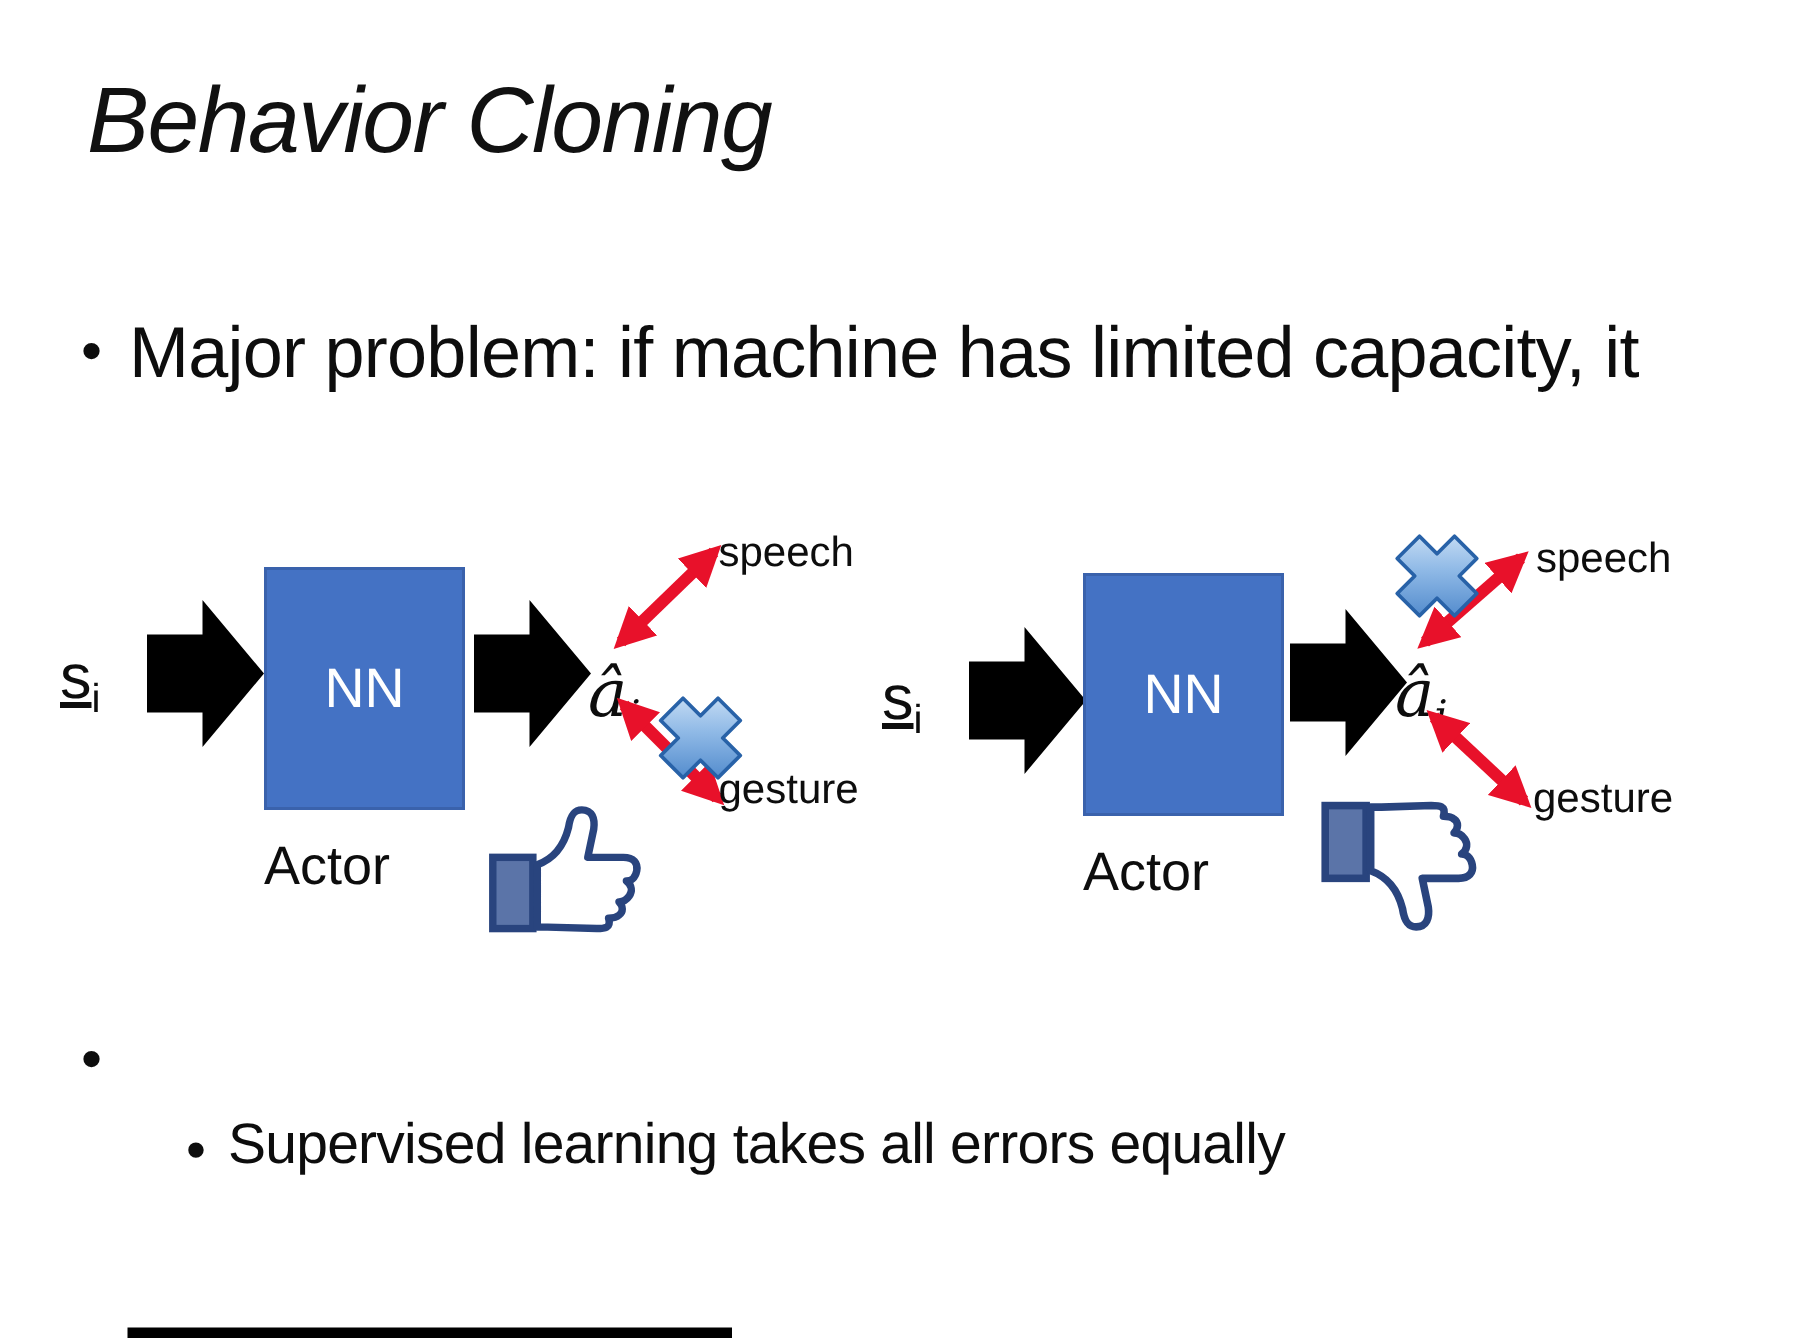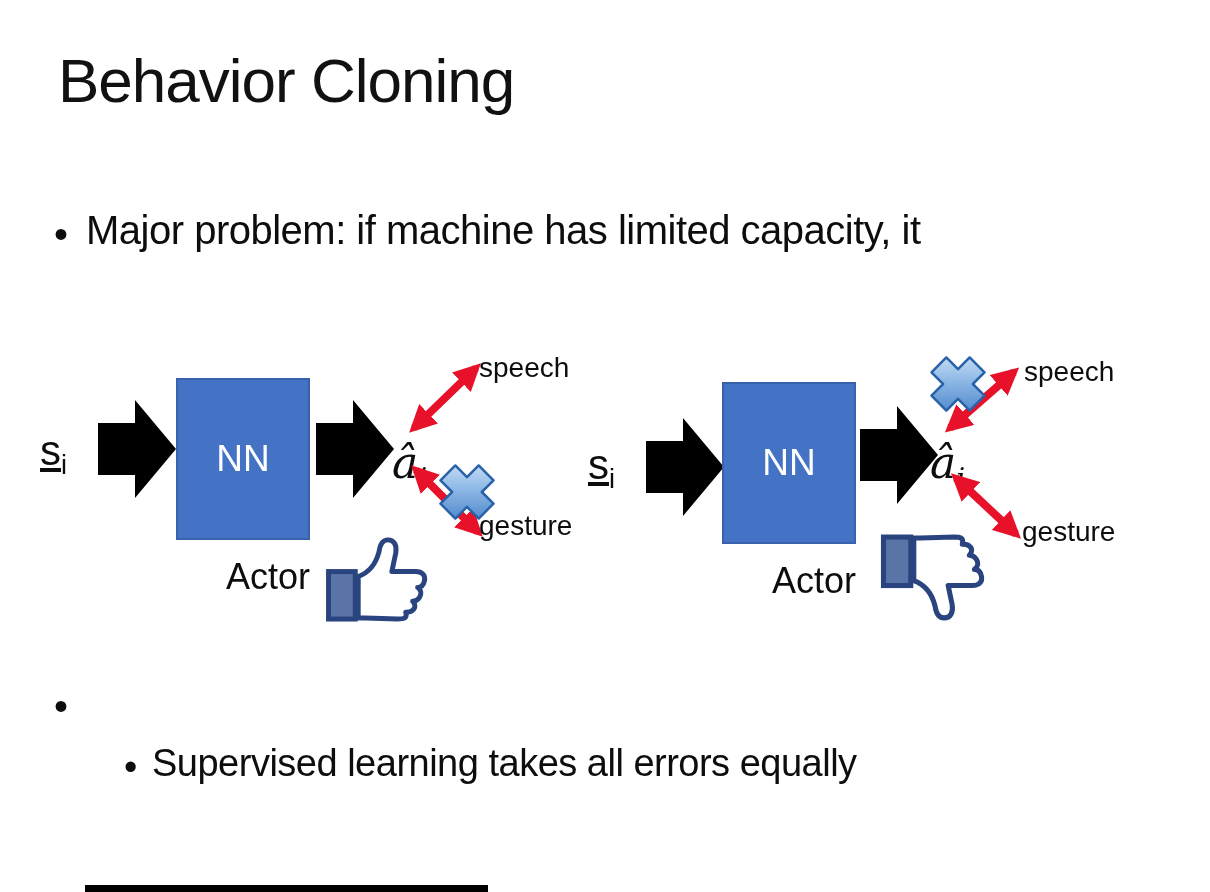--- a/index.html
+++ b/index.html
@@ -4,38 +4,38 @@
 <style>
   html,body{margin:0;padding:0;background:#ffffff;}
   #stage{
     position:relative;width:1210px;height:892px;overflow:hidden;
     background:#ffffff;color:#0d0d0d;
     font-family:"Liberation Sans",sans-serif;
   }
   .abs{position:absolute;}
   .slide-title{
     left:58px;top:46px;font-size:62px;line-height:1.12;color:#111;
-    letter-spacing:-1px;font-weight:400;
+    letter-spacing:-1px;font-weight:400;font-style:italic;
   }
   .bullet-marker{font-size:40px;letter-spacing:-0.5px;}
-  .bullet-text{font-size:40px;letter-spacing:-0.5px;white-space:nowrap;}
+  .bullet-text{font-size:48px;letter-spacing:-0.5px;white-space:nowrap;}
   .sub-text{font-size:38px;letter-spacing:-0.5px;white-space:nowrap;}
   .math-out{
     font-family:"DejaVu Serif",serif;font-style:italic;font-size:44px;line-height:1;margin-top:19px;
   }
   .math-out sub{font-size:28px;}
   .state-label{font-size:42px;line-height:1;text-decoration:underline;}
   .state-label sub{font-size:27px;}
   .nn-box{
     width:134px;height:162px;background:var(--network-box-fill,#4472C4);
     border:2px solid #3a62ac;box-sizing:border-box;
     display:flex;align-items:center;justify-content:center;
   }
   .nn-box span{color:var(--network-box-text,#ffffff);font-size:37px;}
-  .actor-label{width:134px;text-align:right;font-size:36px;}
+  .actor-label{width:134px;text-align:left;font-size:36px;}
   .branch-label{font-size:28px;white-space:nowrap;}
   .bottom-bar{left:85px;top:885px;width:403px;height:7px;background:#000;}
   svg{display:block;overflow:visible;}
 </style>
 </head>
 <body>
 
 <svg width="0" height="0" style="position:absolute" aria-hidden="true">
   <defs>
     <marker id="ah" viewBox="0 0 10 10" refX="7.5" refY="5" markerWidth="3.4" markerHeight="3.4" orient="auto-start-reverse">

